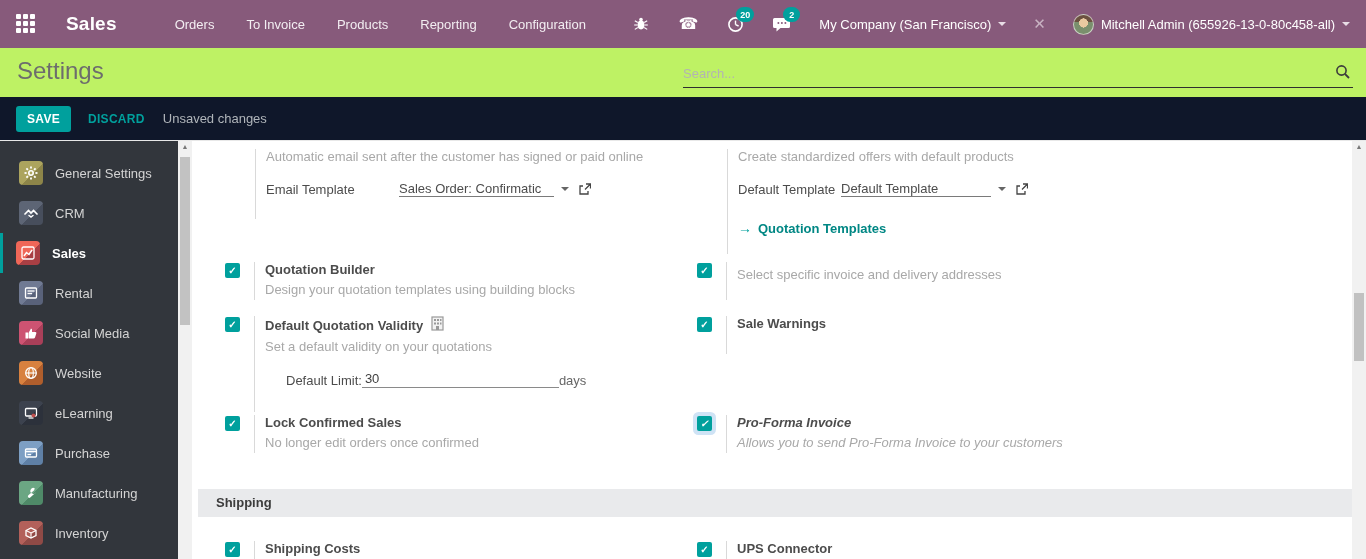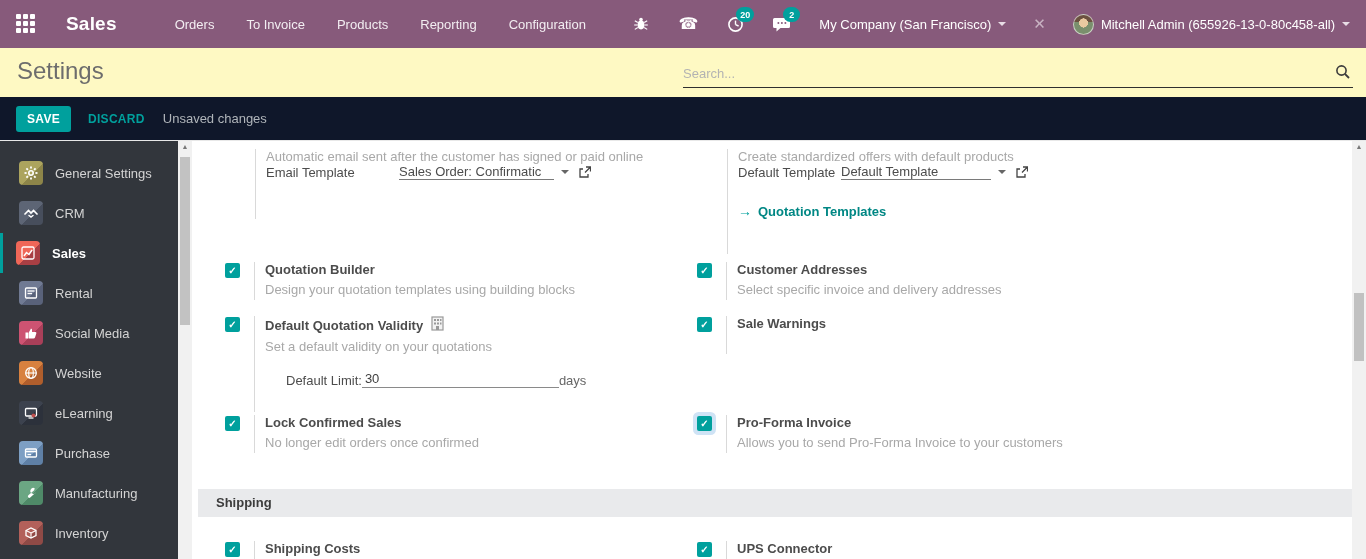--- a/index.html
+++ b/index.html
@@ -29,21 +29,21 @@
                 border-top:4px solid #e8dde6; }
   .tools-x { color:#c9b3c3; font-size:15px; cursor:pointer; }
   .avatar { width:21px; height:21px; border-radius:50%; margin-right:7px;
             background:
               radial-gradient(circle at 50% 42%, #e9c9a0 0 31%, transparent 32%),
               linear-gradient(180deg,#6b5140 0 38%, #7a8f6d 39% 100%);
             border:1px solid rgba(255,255,255,.6); }
   .user-block { display:flex; align-items:center; cursor:pointer; }
 
   
-  .control-panel { position:absolute; top:48px; left:0; right:0; height:49px; background:#fef9c3; }
+  .control-panel { position:absolute; top:48px; left:0; right:0; height:49px; background:#bef264; }
   .page-title { position:absolute; left:17px; top:9px; font-size:24px; color:#6d6d6d; }
   .searchbar { position:absolute; left:683px; top:12px; width:670px; height:28px;
                border-bottom:1px solid #2f2f2f; display:flex; align-items:center; }
   .searchbar input { flex:1; border:none; outline:none; font-size:13px; color:#555;
                      font-family:"Liberation Sans", sans-serif; background:transparent; }
   .searchbar input::placeholder { color:#b3b3b3; }
   .search-glyph { margin-right:2px; cursor:pointer; }
 
   
   .action-bar { position:absolute; top:97px; left:0; right:0; height:43px; background:#0f172a;
@@ -89,21 +89,21 @@
   .main { flex:1; position:relative; background:#fff; overflow:hidden; }
   .main-scroll { width:14px; background:#f1f1f1; position:relative; flex:none; }
   .main-scroll .thumb { position:absolute; top:152px; left:2px; width:10px; height:68px;
       background:#c1c1c1; cursor:pointer; }
 
   .pane { border-left:1px solid #d9d9d9; padding-left:10px; }
   .desc { color:#a8a8a8; }
   .setting-title { color:#4c4c4c; font-weight:bold; }
 
   .top-pane { position:absolute; }
-  .field-row { display:flex; align-items:center; }
+  .field-row { display:flex; align-items:center; margin-top:17px; }
   .field-label { color:#4c4c4c; flex:none; }
   .dd-value { color:#4c4c4c; border-bottom:1px solid #7a7a7a; white-space:nowrap;
               overflow:hidden; cursor:pointer; }
   .dd-caret { width:0; height:0; border-left:4px solid transparent; border-right:4px solid transparent;
               border-top:4px solid #666; margin-left:7px; cursor:pointer; }
   .ext-link { margin-left:9px; cursor:pointer; display:flex; }
 
   .link-row { display:flex; align-items:center; gap:6px; margin-top:23px; cursor:pointer; }
   .arrow-right-glyph { color:#00A09D; font-weight:bold; font-size:14px; }
   .teal-link { color:#008784; font-weight:bold; }
@@ -372,21 +372,20 @@
         <span class="cb"></span>
         <div class="pane">
           <div class="setting-title">Quotation Builder</div>
           <div class="desc">Design your quotation templates using building blocks</div>
         </div>
       </div>
 
       <div class="setting" style="left:505px; top:121px; width:560px;">
         <span class="cb"></span>
         <div class="pane">
-          <div class="setting-title">Customer Addresses</div>
           <div class="desc">Select specific invoice and delivery addresses</div>
         </div>
       </div>
 
       <div class="setting" style="left:33px; top:175px; width:480px;">
         <span class="cb"></span>
         <div class="pane" style="min-height:96px;">
           <div class="title-line">
             <span class="setting-title">Default Quotation Validity</span>
             <span>
@@ -421,21 +420,21 @@
       </div>
 
       <div class="setting" style="left:33px; top:274px; width:480px;">
         <span class="cb"></span>
         <div class="pane">
           <div class="setting-title">Lock Confirmed Sales</div>
           <div class="desc">No longer edit orders once confirmed</div>
         </div>
       </div>
 
-      <div class="setting" style="left:505px; top:274px; width:560px;">
+      <div class="setting" style="left:505px; top:274px; width:560px;font-style:italic;">
         <span class="cb highlight"></span>
         <div class="pane">
           <div class="setting-title">Pro-Forma Invoice</div>
           <div class="desc">Allows you to send Pro-Forma Invoice to your customers</div>
         </div>
       </div>
 
       <div class="section-header" style="left:6px; top:348px; width:1154px;">Shipping</div>
 
       <div class="setting" style="left:33px; top:400px; width:480px;">

